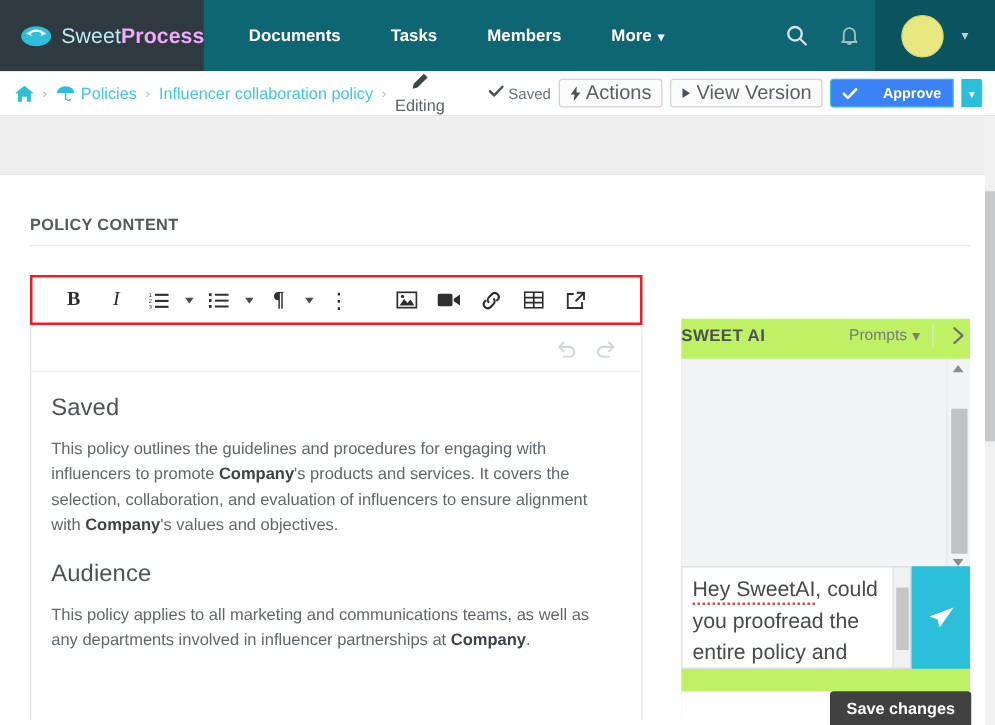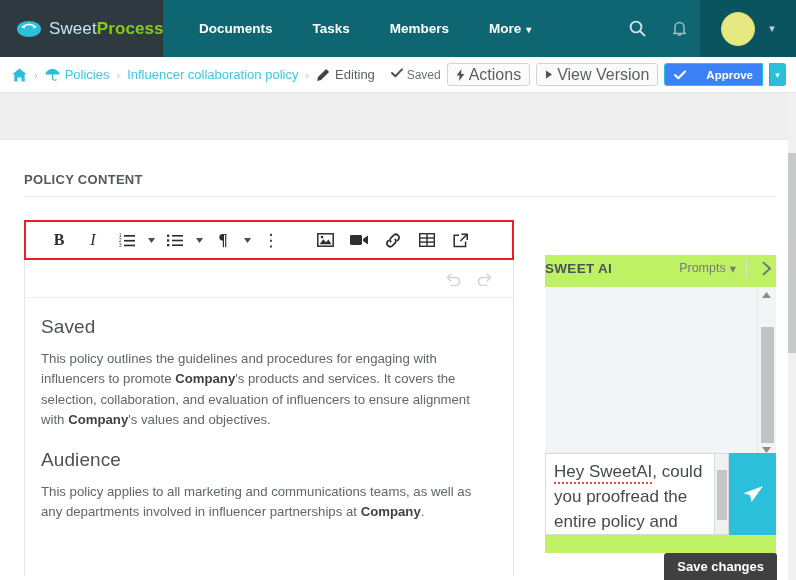--- a/index.html
+++ b/index.html
@@ -18,21 +18,21 @@
     background: #0e6673;
     display: flex; align-items: stretch;
   }
   .brand {
     width: 163px; background: #2f3a40;
     display: flex; align-items: center; padding-left: 16px; gap: 7px;
   }
   .brand-logo { width: 26px; height: 22px; position: relative; flex: none; }
   .brand-text { font-size: 17px; color: #ffffff; letter-spacing: .1px; white-space: nowrap; }
   .brand-text .light { color: #bfe9f2; font-weight: 300; }
-  .brand-text .bold { color: #84cc16; font-weight: 700; }
+  .brand-text .bold { color: #f0abfc; font-weight: 700; }
 
   .navitems { display: flex; align-items: center; flex: 1; padding-left: 16px; gap: 0; }
   .navitem {
     color: #ffffff; font-size: 13.5px; font-weight: 600;
     padding: 0 20px; height: 57px; line-height: 57px; white-space: nowrap;
     cursor: pointer;
   }
   .navitem .caret { font-size: 10px; margin-left: 5px; }
   .navright { display: flex; align-items: center; }
   .navicon {
@@ -54,21 +54,21 @@
   .crumbbar {
     position: absolute; top: 57px; left: 0; width: 796px; height: 36px;
     background: #ffffff; border-bottom: 1px solid #e2e5e7;
     display: flex; align-items: center; padding: 0 10px 0 12px;
   }
   .crumbs { display: flex; align-items: center; gap: 7px; flex: 1; }
   .crumb {
     color: #3cc8e0; font-size: 13px; white-space: nowrap; cursor: pointer;
     display: flex; align-items: center; gap: 5px;
   }
-  .crumb.plain { color: #5a6268; cursor: default; }
+  .crumb.plain { color: #5a6268; cursor: default; flex-direction: column; }
   .crumb-sep { color: #b7bec3; font-size: 11px; }
 
   .crumb-actions { display: flex; align-items: center; gap: 6px; }
   .saved { color: #6a7277; font-size: 12px; display: flex; align-items: flex-start; gap: 4px; margin-right: 0; }
   .btn {
     height: 23px; border: 1px solid #cfd4d7; background: #fbfbfb;
     border-radius: 3px; font-size: 16px; color: #5a6065;
     display: flex; align-items: center; gap: 4px; padding: 0 8px;
     white-space: nowrap; cursor: pointer;
   }

